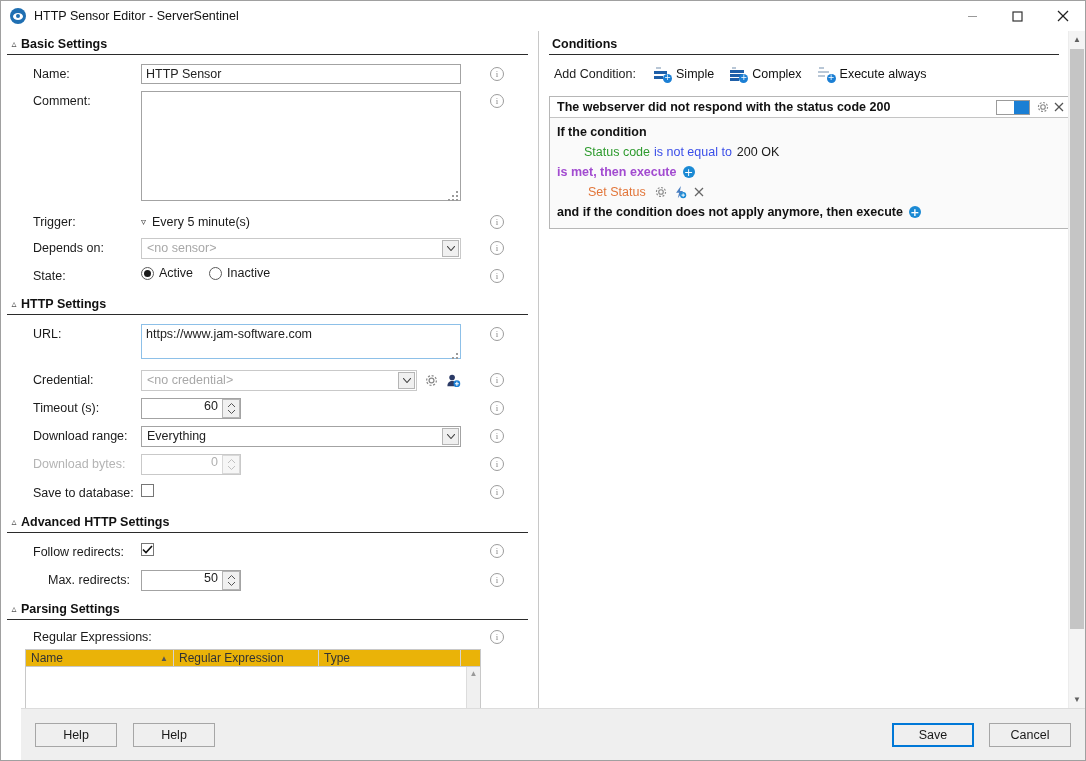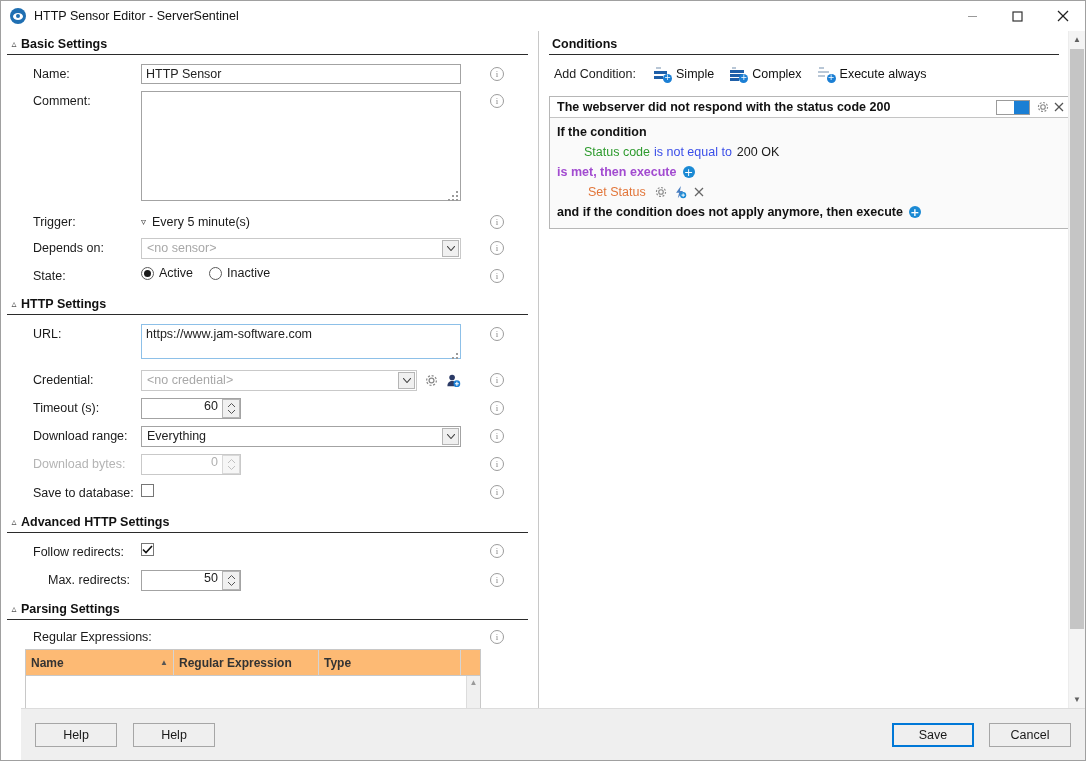--- a/index.html
+++ b/index.html
@@ -173,21 +173,21 @@
     display: flex; align-items: center; justify-content: center;
     line-height: 1;
   }
 
   
   .trigger-val { display: flex; align-items: center; gap: 6px; font-size: 12.5px; line-height: 20px; }
   .trigger-val .chev { color: #444; font-size: 10px; }
 
   
   .tbl { width: 456px; margin-left: 24px; }
-  .tbl-head { display: flex; height: 27px; border: 1px solid #c8c8c8; background: #fdba74; font-weight: bold; }
+  .tbl-head { display: flex; height: 18px; border: 1px solid #c8c8c8; background: #eab308; }
   .tbl-head .th {
     display: flex; align-items: center; font-size: 12px; color: #333;
     padding-left: 5px; border-right: 1px solid #d4d4d4; position: relative;
   }
   .tbl-head .th .sortarrow {
     position: absolute; right: 5px; color: #555; font-size: 8px;
   }
   .tbl-body {
     height: 42px; border: 1px solid #c8c8c8; border-top: none;
     background: #fff; display: flex;

